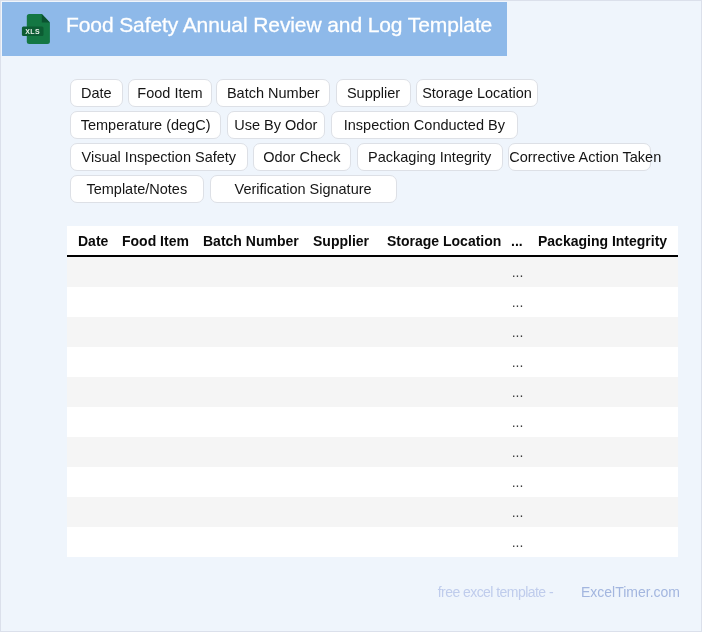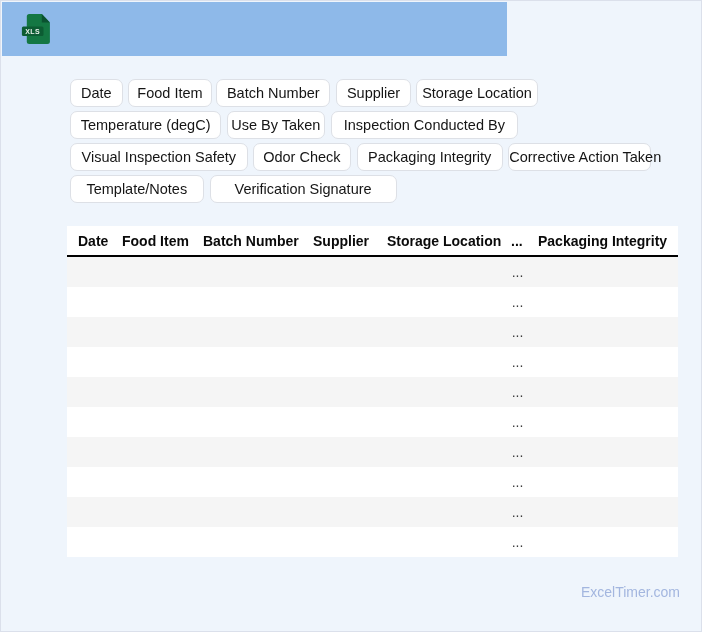--- a/index.html
+++ b/index.html
@@ -64,29 +64,30 @@
 </head>
 <body>
   <div class="frame"></div>
   <div class="banner">
     <svg width="34" height="34" viewBox="0 0 34 34">
       <path d="M9.3 2.9 L21.8 2.9 L29.9 11.6 L29.9 30.4 Q29.9 32.9 27.4 32.9 L9.3 32.9 Q6.8 32.9 6.8 30.4 L6.8 5.4 Q6.8 2.9 9.3 2.9 Z" fill="#147743"></path>
       <path d="M21.8 2.9 L29.9 11.6 L21.8 11.6 Z" fill="#0A5230"></path>
       <rect x="1.9" y="15.5" width="21.6" height="9.4" rx="1.5" fill="#0C5C33"></rect>
       <text x="12.7" y="22.9" font-size="7" font-weight="bold" fill="#E9F1EB" text-anchor="middle" font-family="Liberation Sans" letter-spacing="0.4">XLS</text>
     </svg>
+    <div class="title">Food Safety Annual Review and Log Template</div>
   </div>
 
   <div class="chip" style="left:70px;top:79px;width:52.5px">Date</div>
   <div class="chip" style="left:128.4px;top:79px;width:83.2px">Food Item</div>
   <div class="chip" style="left:216.2px;top:79px;width:114.2px">Batch Number</div>
   <div class="chip" style="left:335.6px;top:79px;width:75.9px">Supplier</div>
   <div class="chip" style="left:416.2px;top:79px;width:121.6px">Storage Location</div>
   <div class="chip" style="left:70px;top:111px;width:151.2px">Temperature (degC)</div>
-  <div class="chip" style="left:226.7px;top:111px;width:98.2px">Use By Taken</div>
+  <div class="chip" style="left:226.7px;top:111px;width:98.2px">Use By Odor</div>
   <div class="chip" style="left:331.1px;top:111px;width:186.5px">Inspection Conducted By</div>
   <div class="chip" style="left:70px;top:143px;width:177.7px">Visual Inspection Safety</div>
   <div class="chip" style="left:253.1px;top:143px;width:97.6px">Odor Check</div>
   <div class="chip" style="left:356.7px;top:143px;width:146px">Packaging Integrity</div>
   <div class="chip" style="left:508.2px;top:143px;width:143px">Corrective Action Taken</div>
   <div class="chip" style="left:70px;top:175px;width:133.6px">Template/Notes</div>
   <div class="chip" style="left:209.6px;top:175px;width:187px">Verification Signature</div>
 
   <div class="tablewrap">
     <div class="thead">
@@ -125,14 +126,15 @@
     </div>
     <div class="row g">
       <span class="dots">...</span>
     </div>
     <div class="row w">
       <span class="dots">...</span>
     </div>
   </div>
 
   <div class="footer">
+    <span class="f1">free excel template -</span>
     <span class="f2">ExcelTimer.com</span>
   </div>
 
 </body></html>

